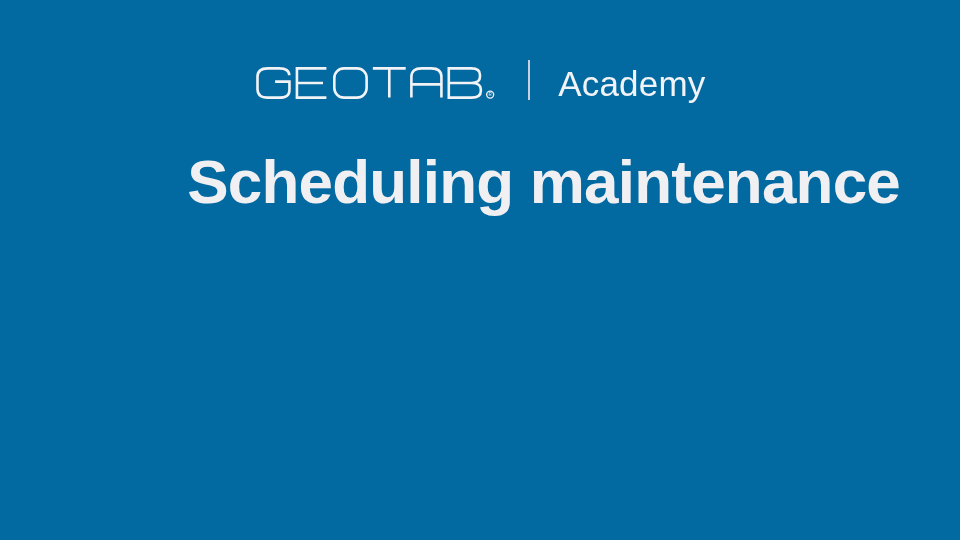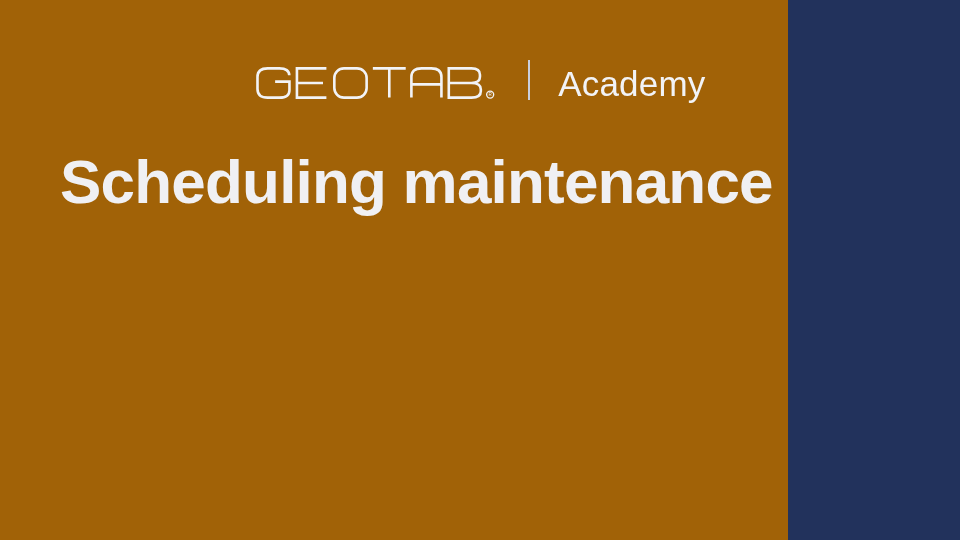--- a/index.html
+++ b/index.html
@@ -10,23 +10,23 @@
   body {
     width: 960px;
     height: 540px;
     overflow: hidden;
     font-family: "Liberation Sans", sans-serif;
     background: #22325c;
   }
 
   #slide {
     position: relative;
-    width: 788px;
+    width: 960px;
     height: 540px;
-    background: #a16207;
+    background: #0369a1;
     box-sizing: border-box;
   }
 
   
   .brand-lockup {
     position: absolute;
     top: 44px;
     left: 0;
     width: 960px;
     height: 56px;
@@ -63,21 +63,21 @@
     margin-bottom: -1px;
     white-space: nowrap;
   }
 
   
   .title-block {
     position: absolute;
     top: 148px;
     left: 0;
     width: 960px;
-    text-align: left;
+    text-align: right;
     padding: 0 60px;
     box-sizing: border-box;
   }
   .title-line {
     font-family: "Liberation Sans", sans-serif;
     font-weight: 700;
     font-size: 62px;
     line-height: 68px;
     letter-spacing: -0.8px;
     color: #f0f0f3;

